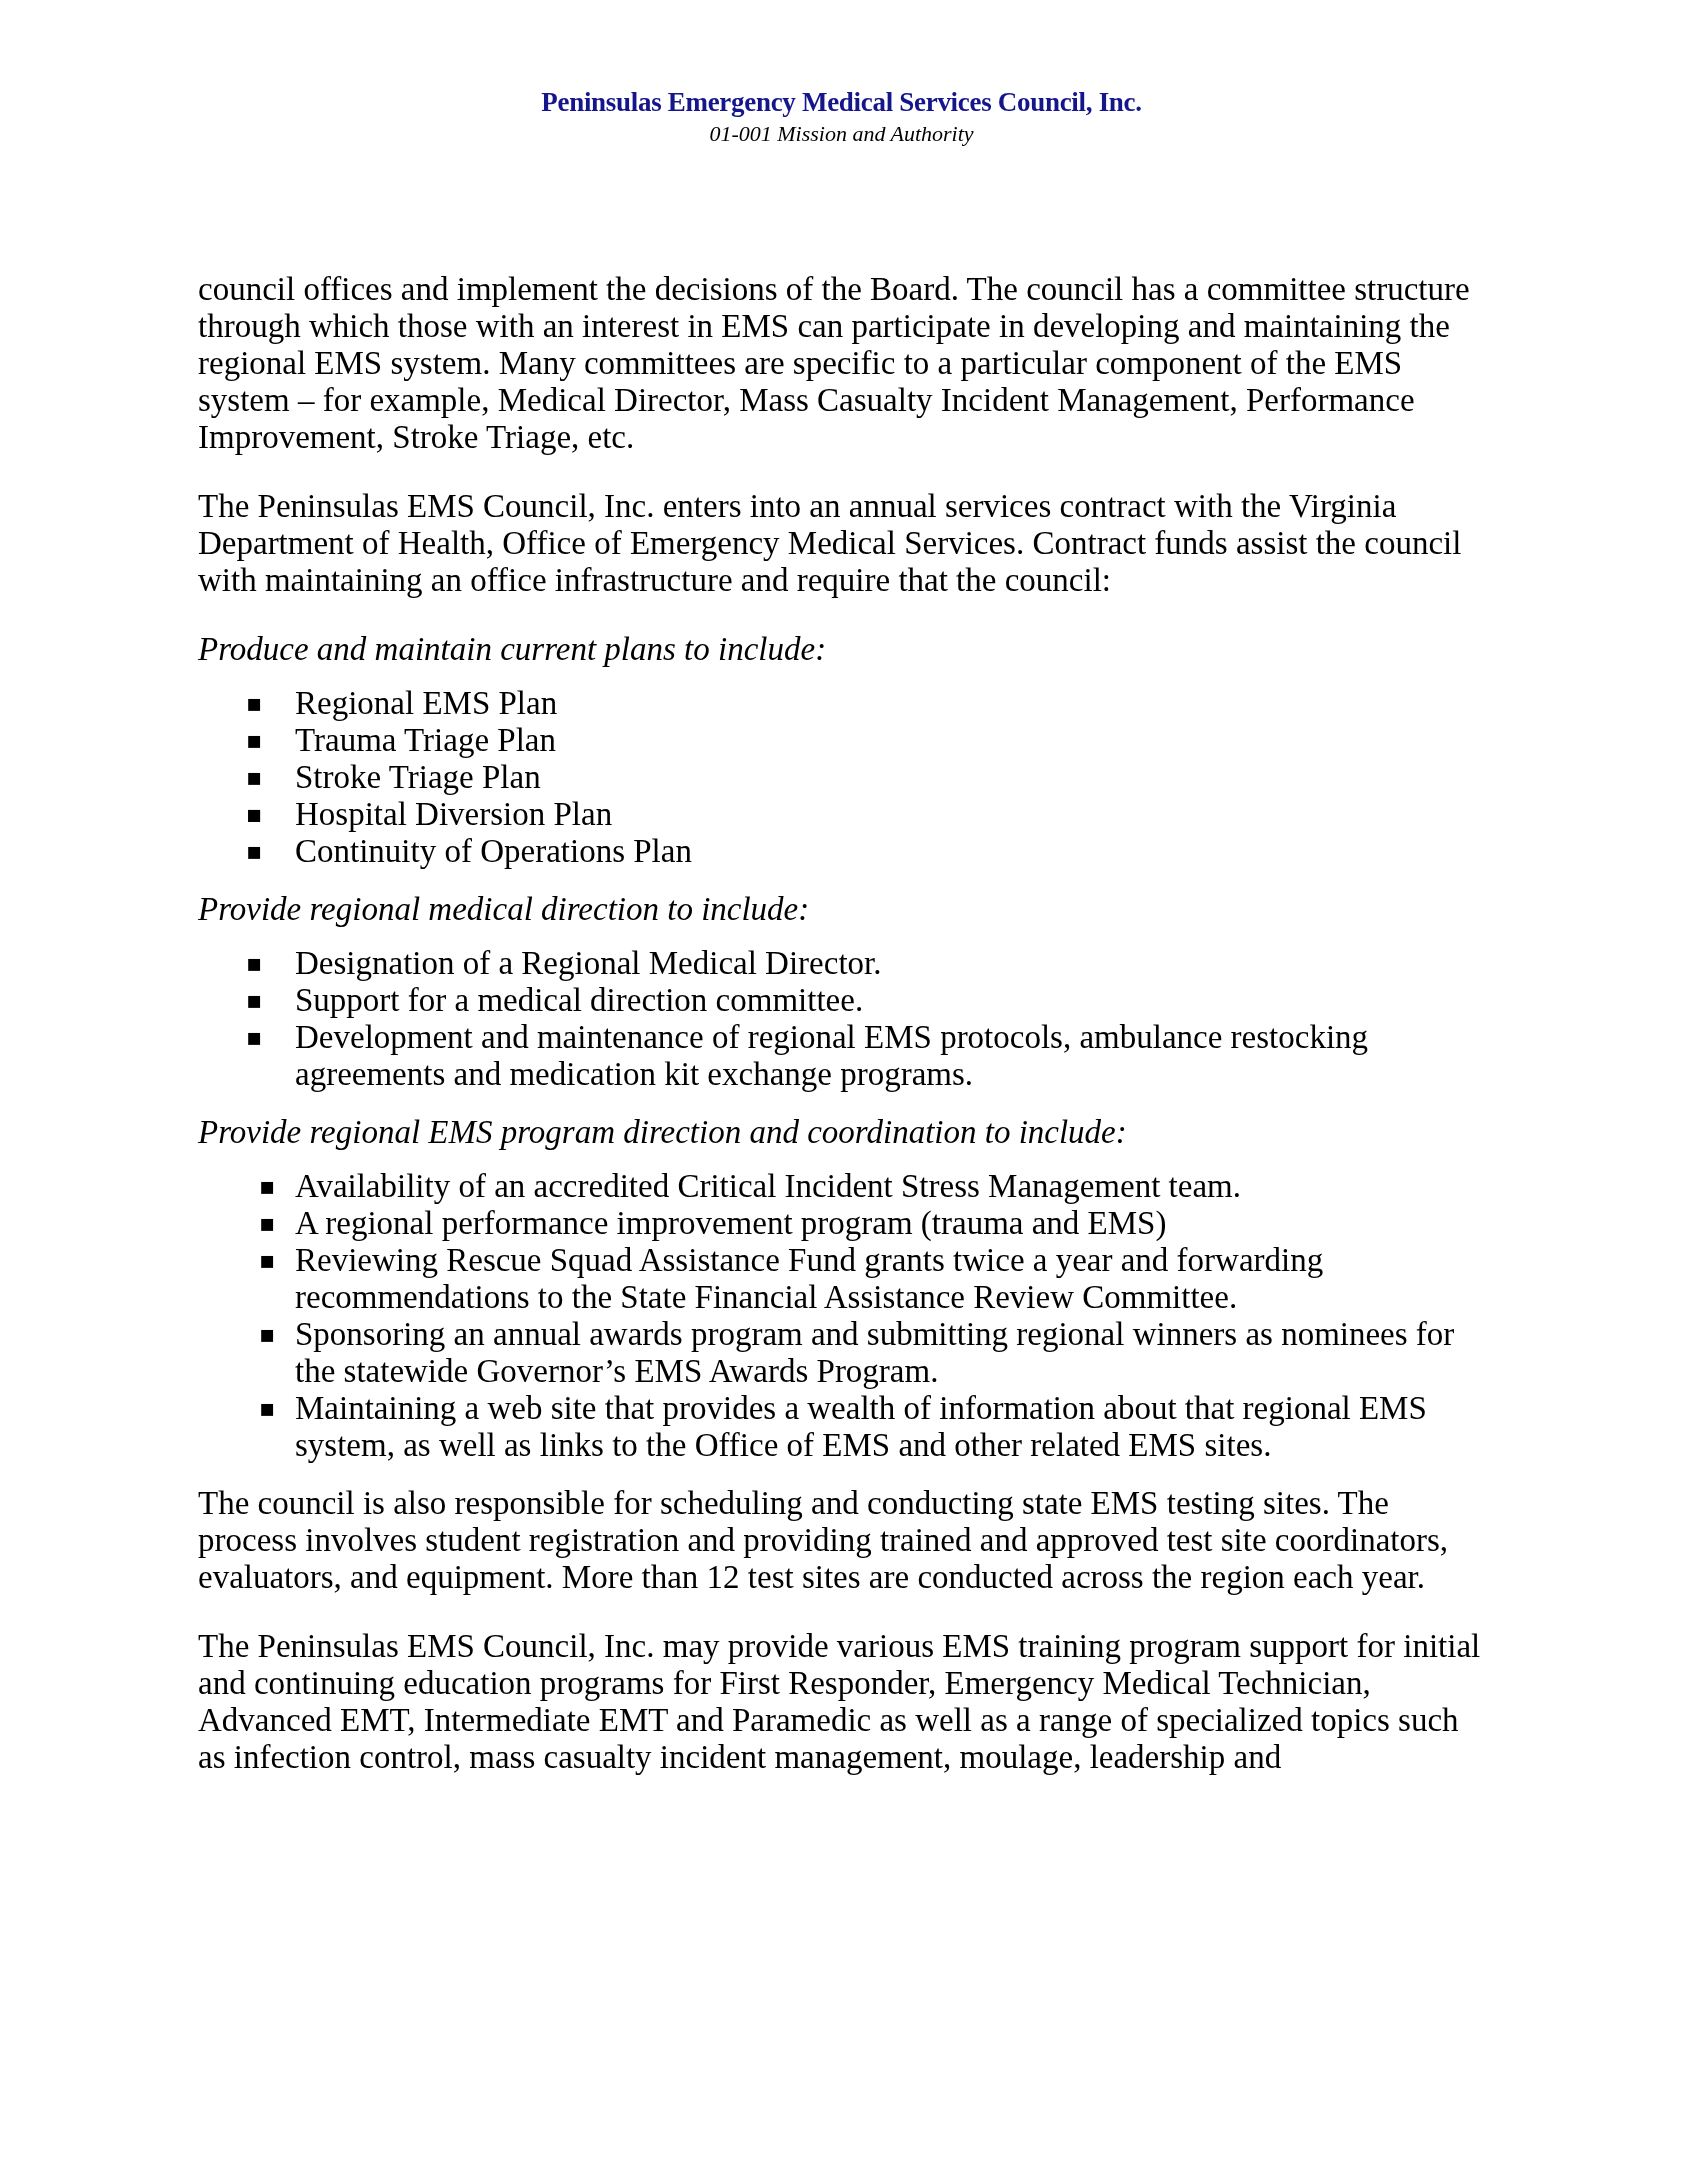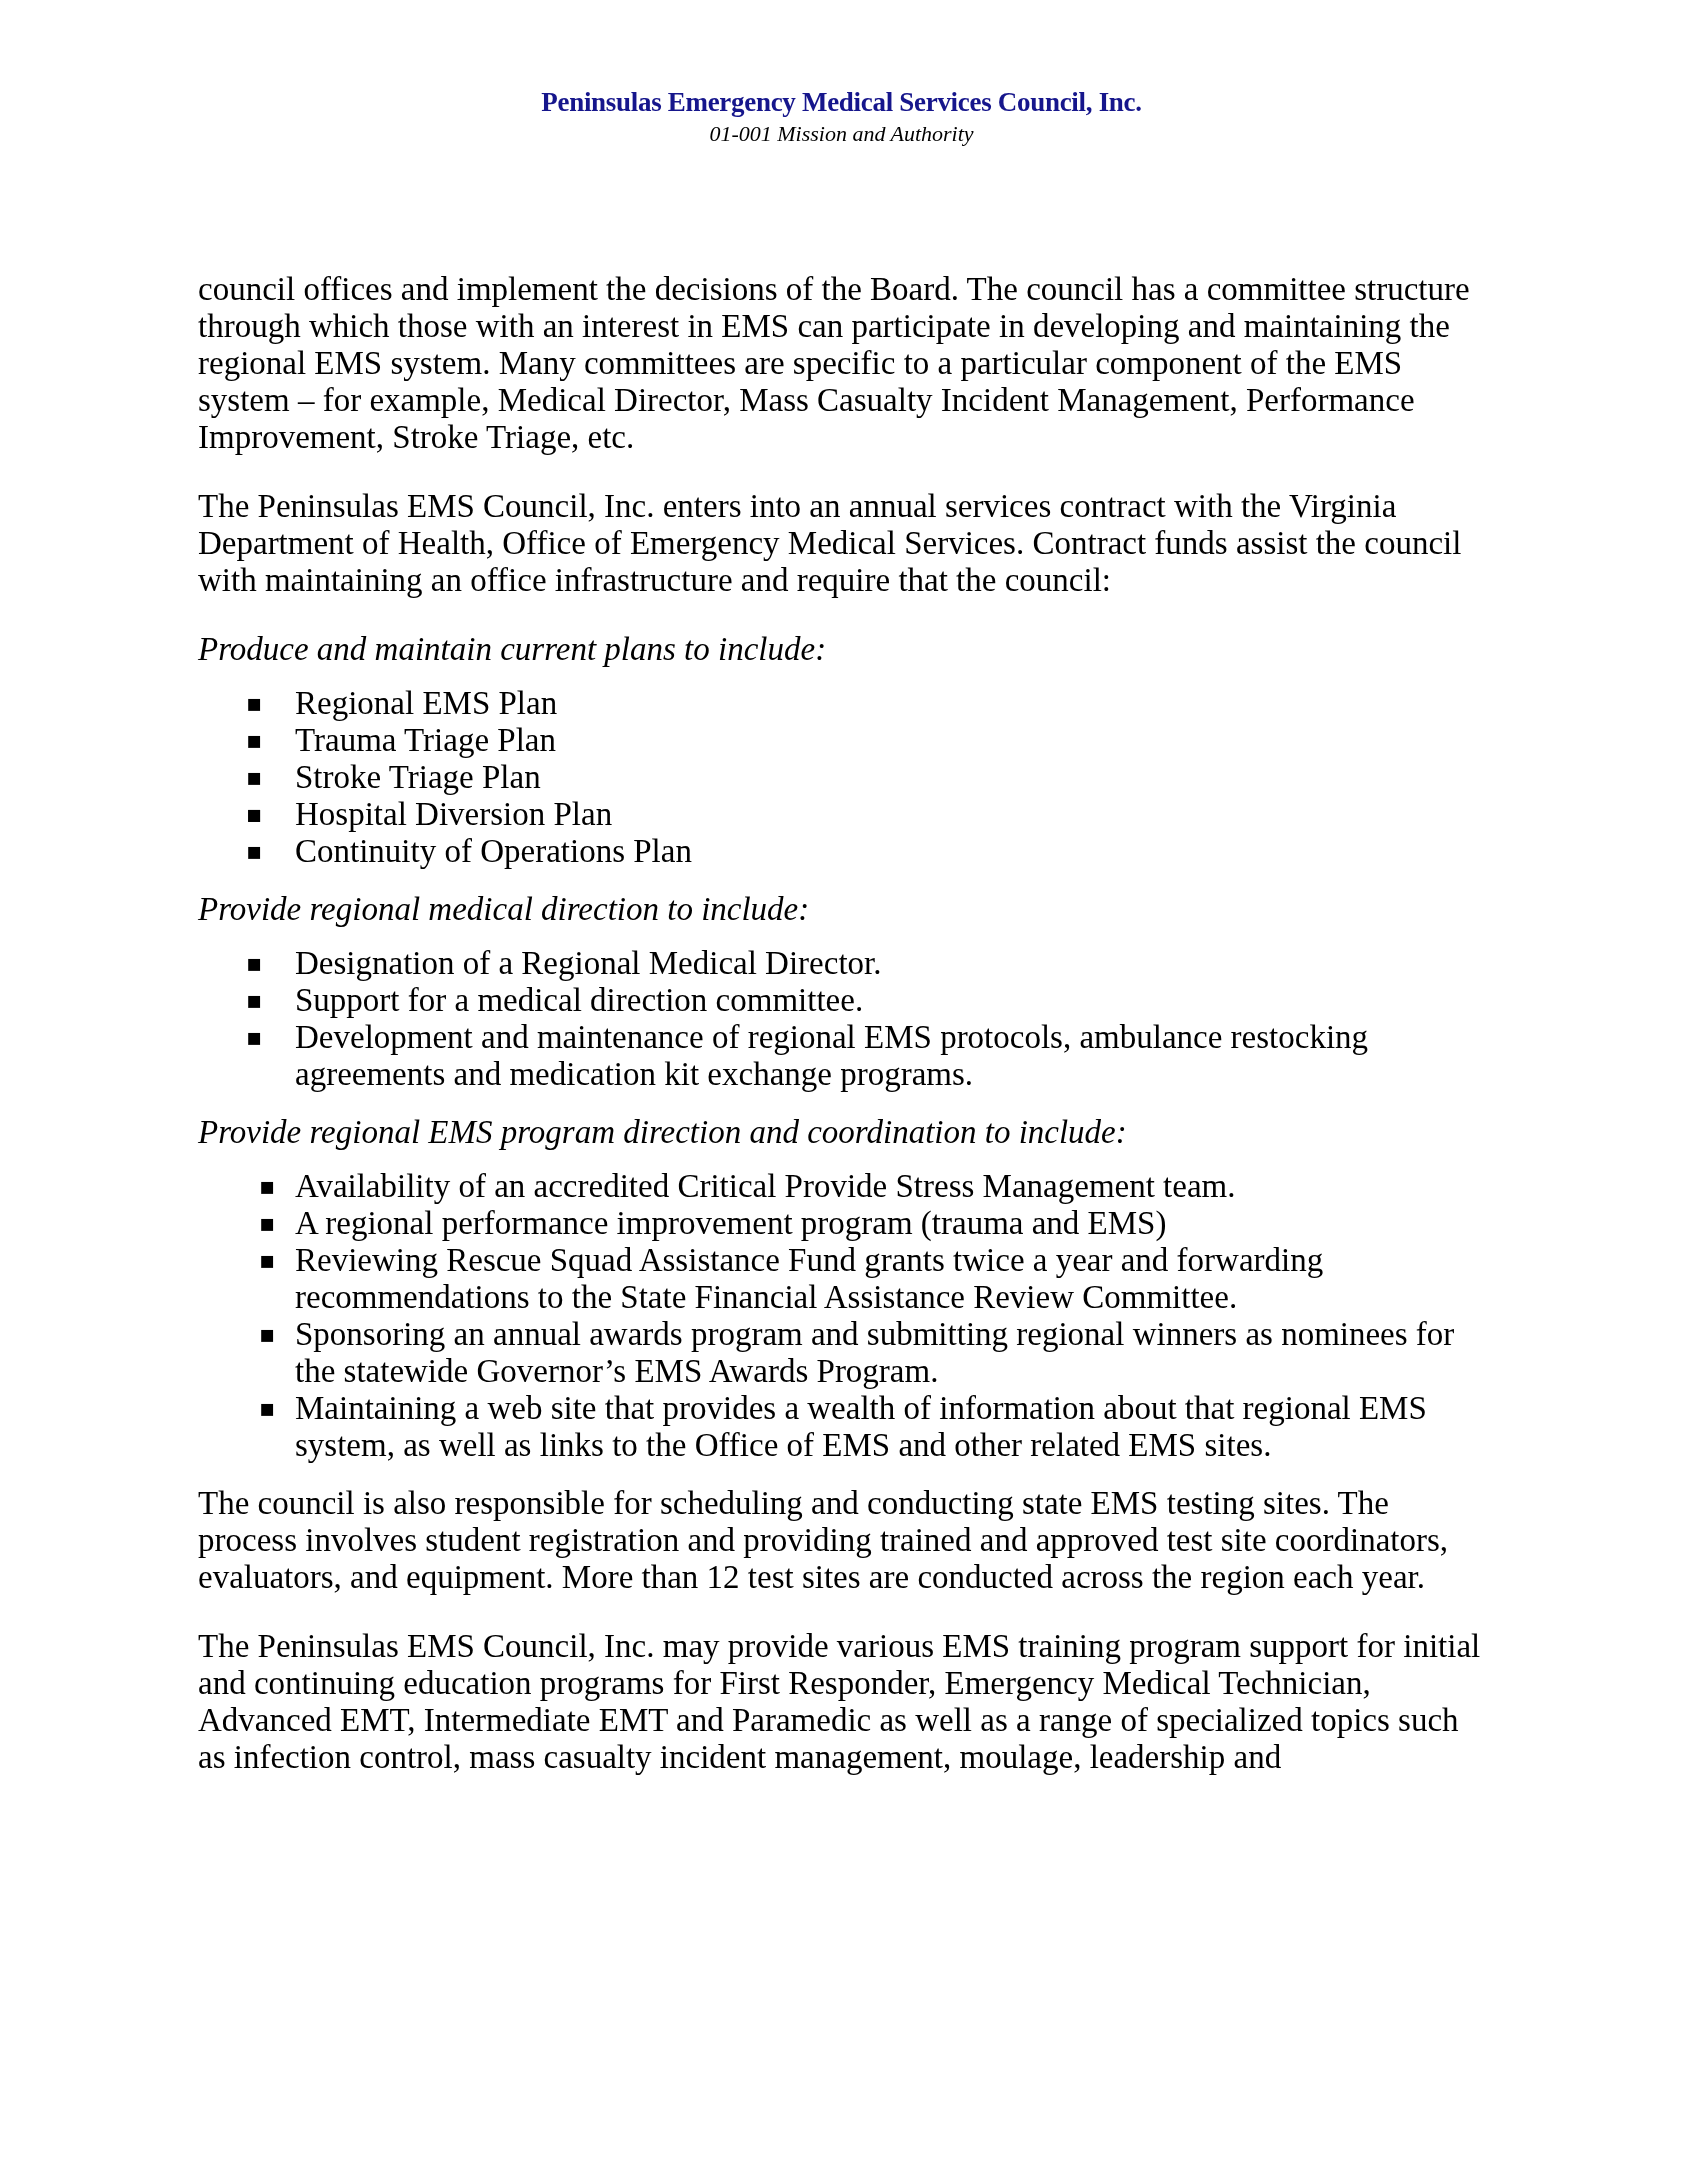--- a/index.html
+++ b/index.html
@@ -99,21 +99,21 @@
 
     <p class="para lead">Provide regional medical direction to include:</p>
     <ul class="bullets">
         <li><span class="bullet">▪</span><span>Designation of a Regional Medical Director.</span></li>
         <li><span class="bullet">▪</span><span>Support for a medical direction committee.</span></li>
         <li><span class="bullet">▪</span><span>Development and maintenance of regional EMS protocols, ambulance restocking agreements and medication kit exchange programs.</span></li>
       </ul>
 
     <p class="para lead">Provide regional EMS program direction and coordination to include:</p>
     <ul class="bullets deep">
-        <li><span class="bullet">▪</span><span>Availability of an accredited Critical Provide Stress Management team.</span></li>
+        <li><span class="bullet">▪</span><span>Availability of an accredited Critical Incident Stress Management team.</span></li>
         <li><span class="bullet">▪</span><span>A regional performance improvement program (trauma and EMS)</span></li>
         <li><span class="bullet">▪</span><span>Reviewing Rescue Squad Assistance Fund grants twice a year and forwarding recommendations to the State Financial Assistance Review Committee.</span></li>
         <li><span class="bullet">▪</span><span>Sponsoring an annual awards program and submitting regional winners as nominees for the statewide Governor’s EMS Awards Program.</span></li>
         <li><span class="bullet">▪</span><span>Maintaining a web site that provides a wealth of information about that regional EMS system, as well as links to the Office of EMS and other related EMS sites.</span></li>
       </ul>
 
     <p class="para">The council is also responsible for scheduling and conducting state EMS testing sites. The process involves student registration and providing trained and approved test site coordinators, evaluators, and equipment. More than 12 test sites are conducted across the region each year.</p>
 
     <p class="para">The Peninsulas EMS Council, Inc. may provide various EMS training program support for initial and continuing education programs for First Responder, Emergency Medical Technician, Advanced EMT, Intermediate EMT and Paramedic as well as a range of specialized topics such as infection control, mass casualty incident management, moulage, leadership and</p>
   </main>

